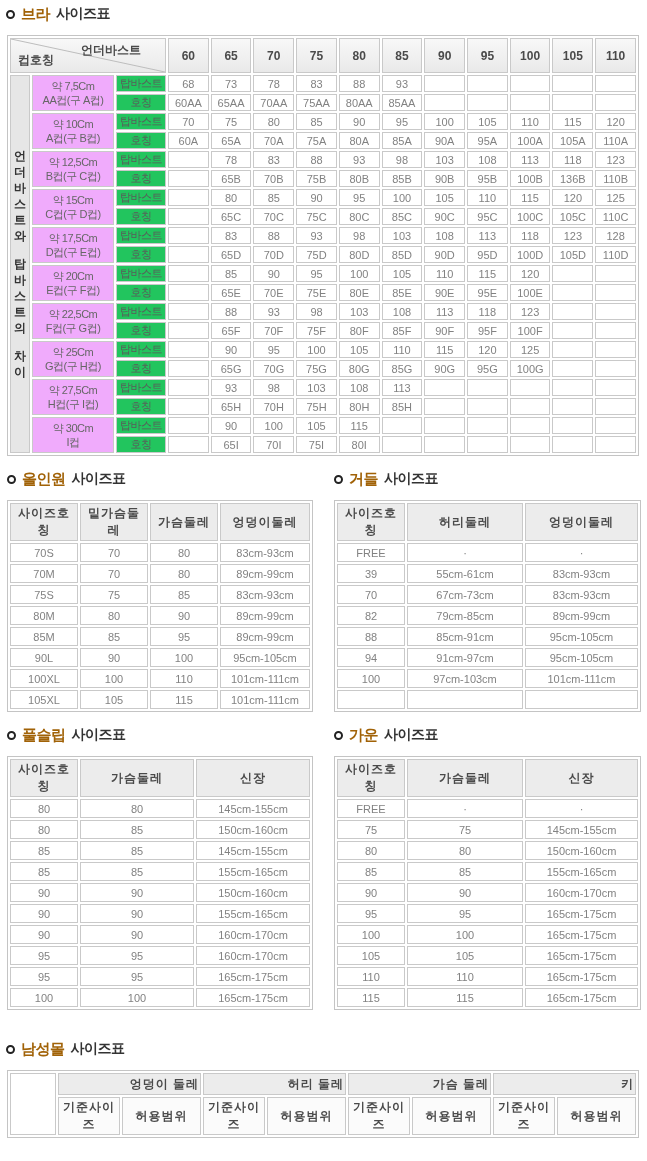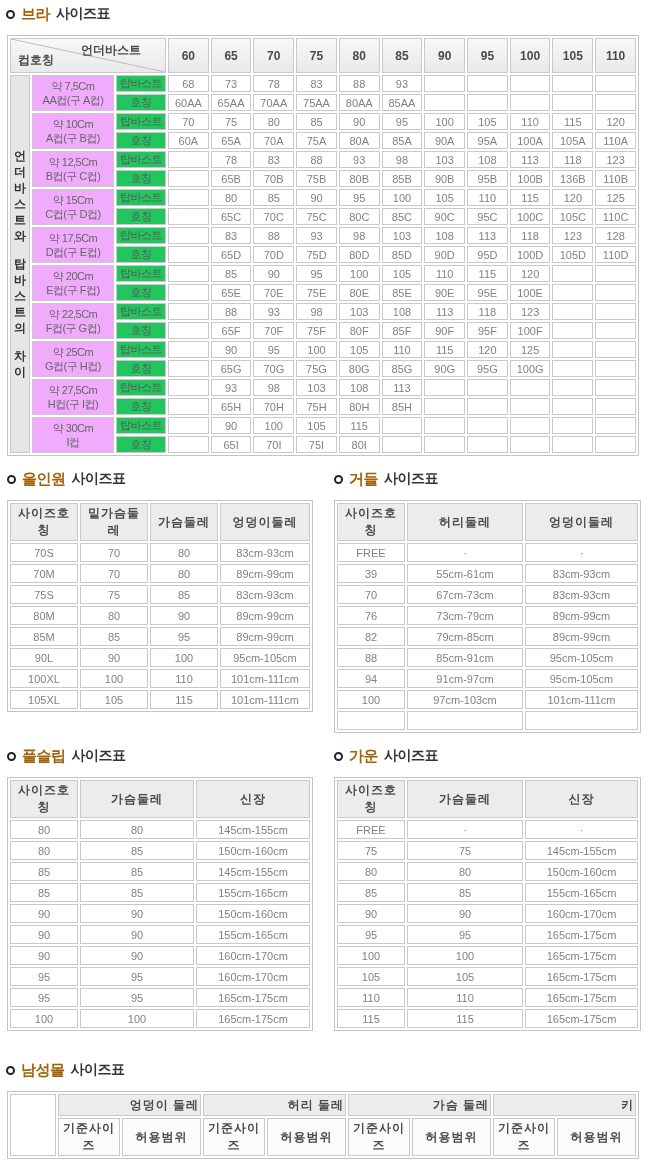--- a/index.html
+++ b/index.html
@@ -532,25 +532,20 @@
             </tr>
             <tr>
               <td>39</td>
               <td>55cm-61cm</td>
               <td>83cm-93cm</td>
             </tr>
             <tr>
               <td>70</td>
               <td>67cm-73cm</td>
               <td>83cm-93cm</td>
-            </tr>
-            <tr>
-              <td>76</td>
-              <td>73cm-79cm</td>
-              <td>89cm-99cm</td>
             </tr>
             <tr>
               <td>82</td>
               <td>79cm-85cm</td>
               <td>89cm-99cm</td>
             </tr>
             <tr>
               <td>88</td>
               <td>85cm-91cm</td>
               <td>95cm-105cm</td>

